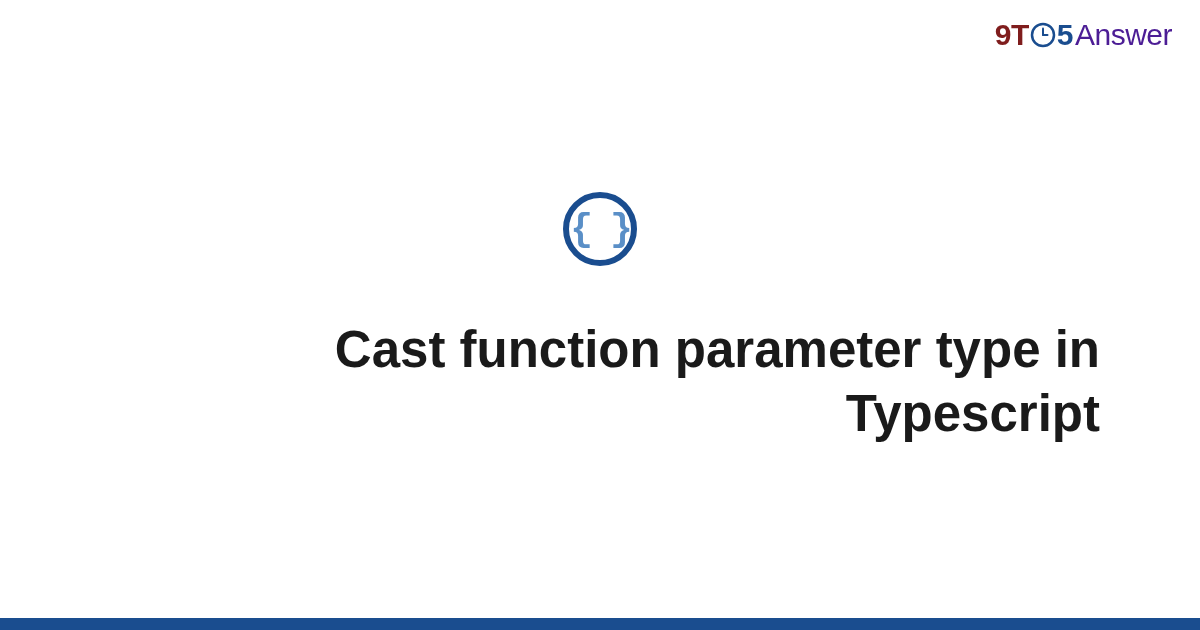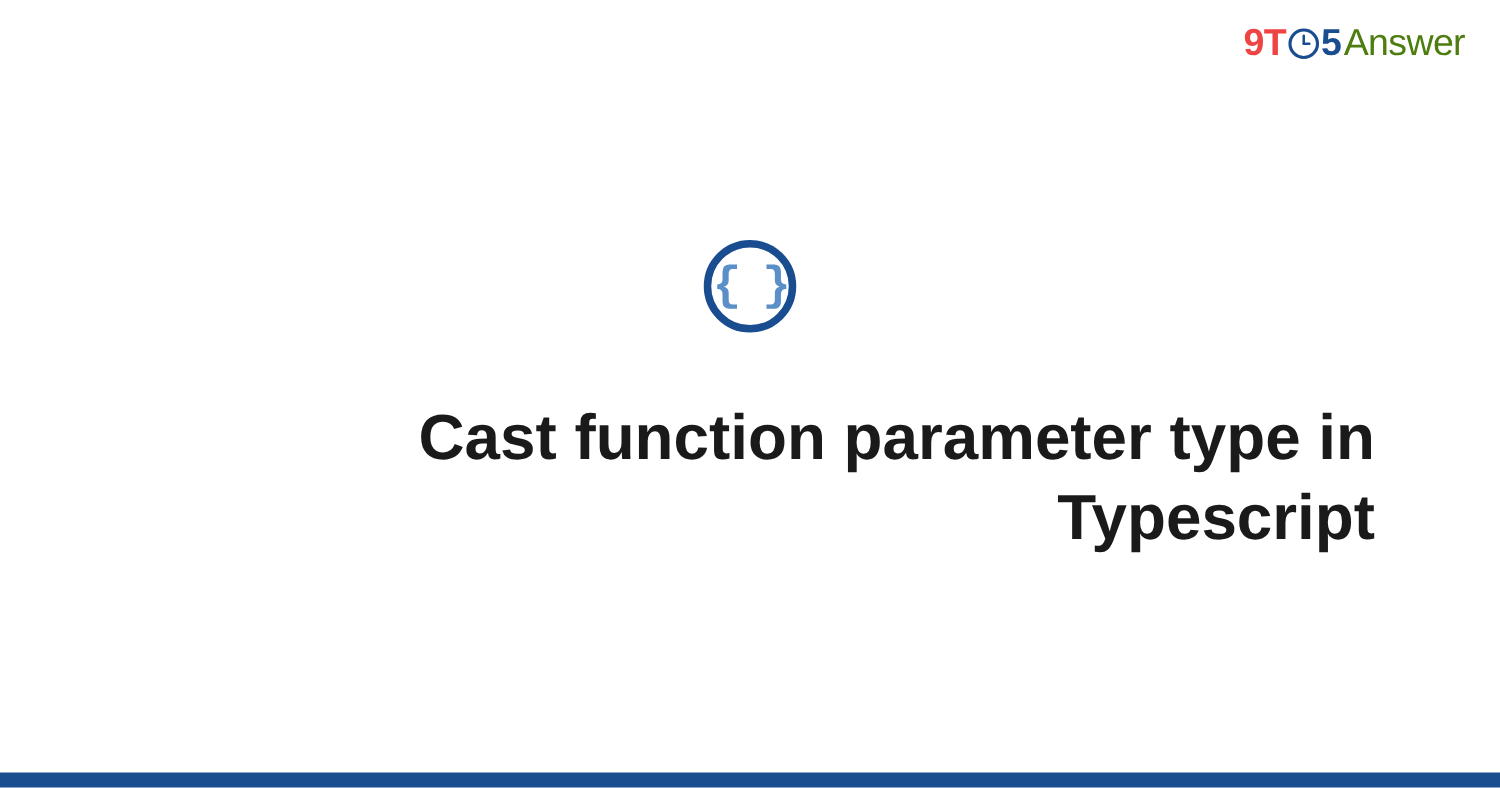--- a/index.html
+++ b/index.html
@@ -19,41 +19,41 @@
       position: absolute;
       top: 18px;
       right: 28px;
       display: flex;
       align-items: center;
       gap: 2px;
     }
     .logo-9t {
       font-size: 30px;
       font-weight: 700;
-      color: #ef4444;
+      color: #7f1d1d;
       letter-spacing: -0.5px;
     }
     .logo-clock {
       display: inline-flex;
       width: 26px;
       height: 26px;
       position: relative;
       margin: 0 -1px;
       vertical-align: middle;
     }
     .logo-5 {
       font-size: 30px;
       font-weight: 700;
       color: #1a4d8f;
       letter-spacing: -0.5px;
     }
     .logo-answer {
       font-size: 30px;
       font-weight: 400;
-      color: #4d7c0f;
+      color: #4c1d95;
       letter-spacing: -0.5px;
     }
     .content {
       position: absolute;
       top: 0;
       left: 0;
       width: 100%;
       height: 618px;
       display: flex;
       flex-direction: column;

